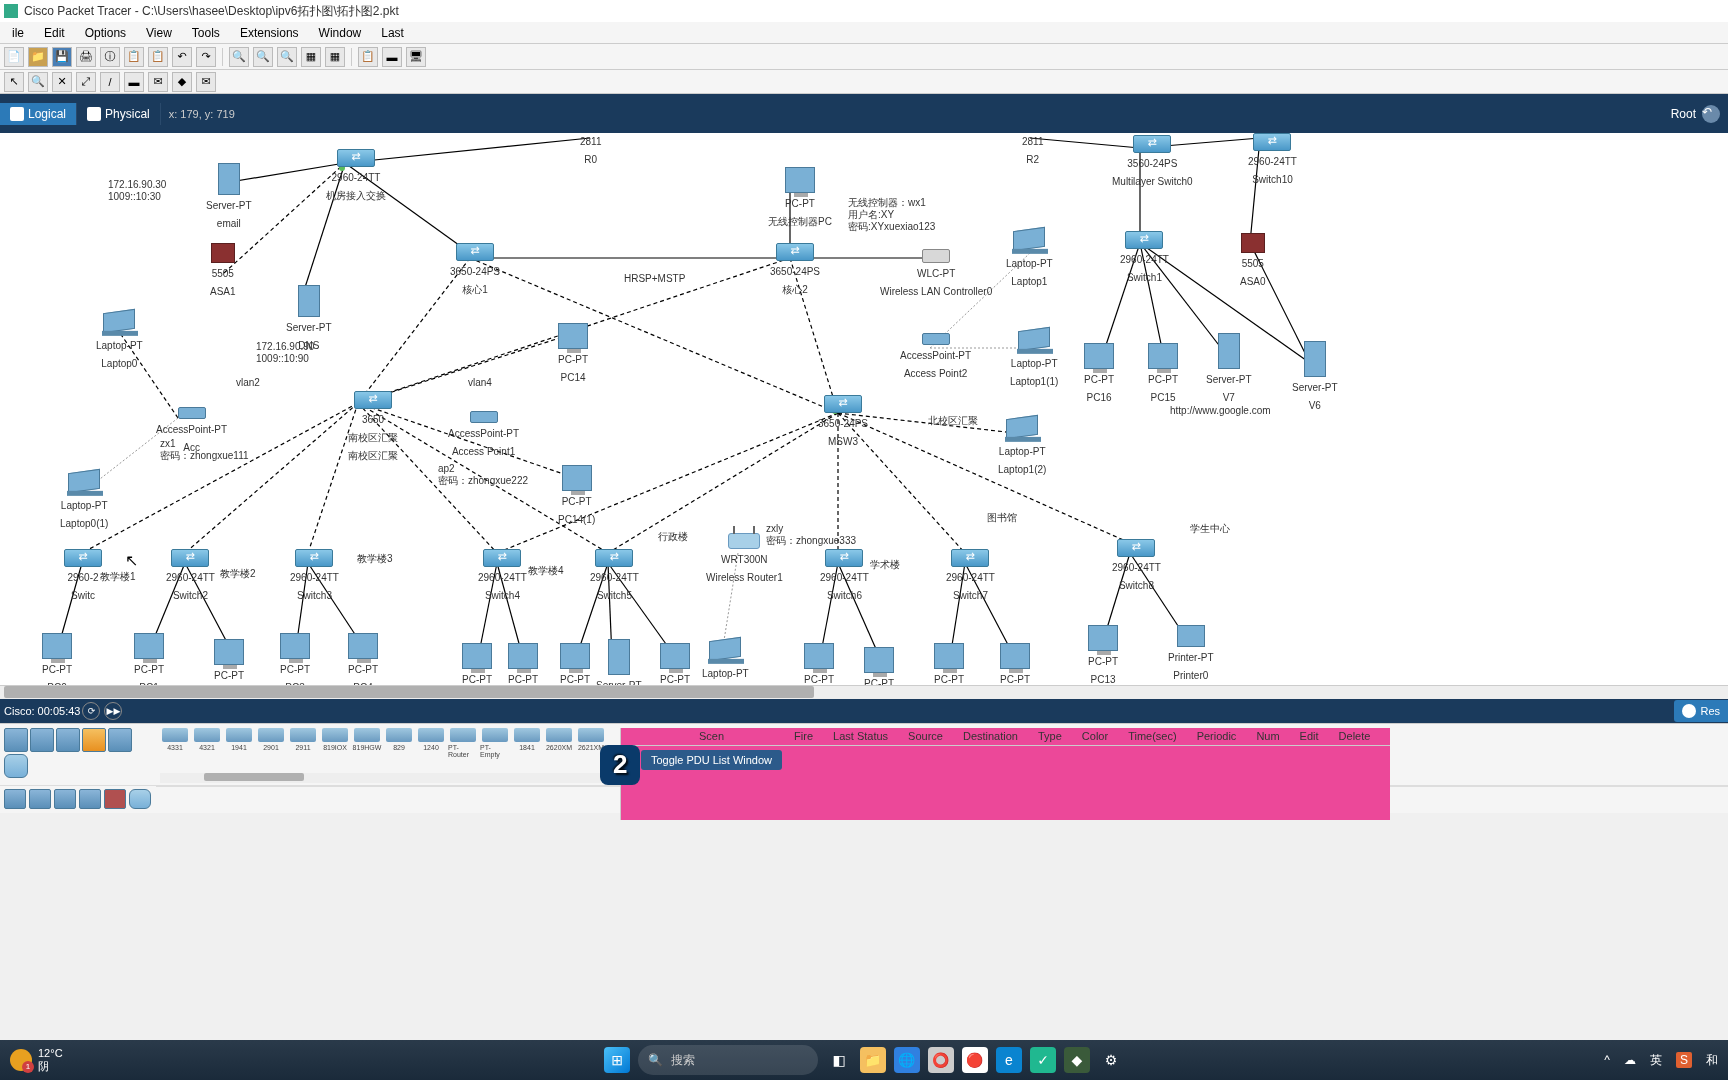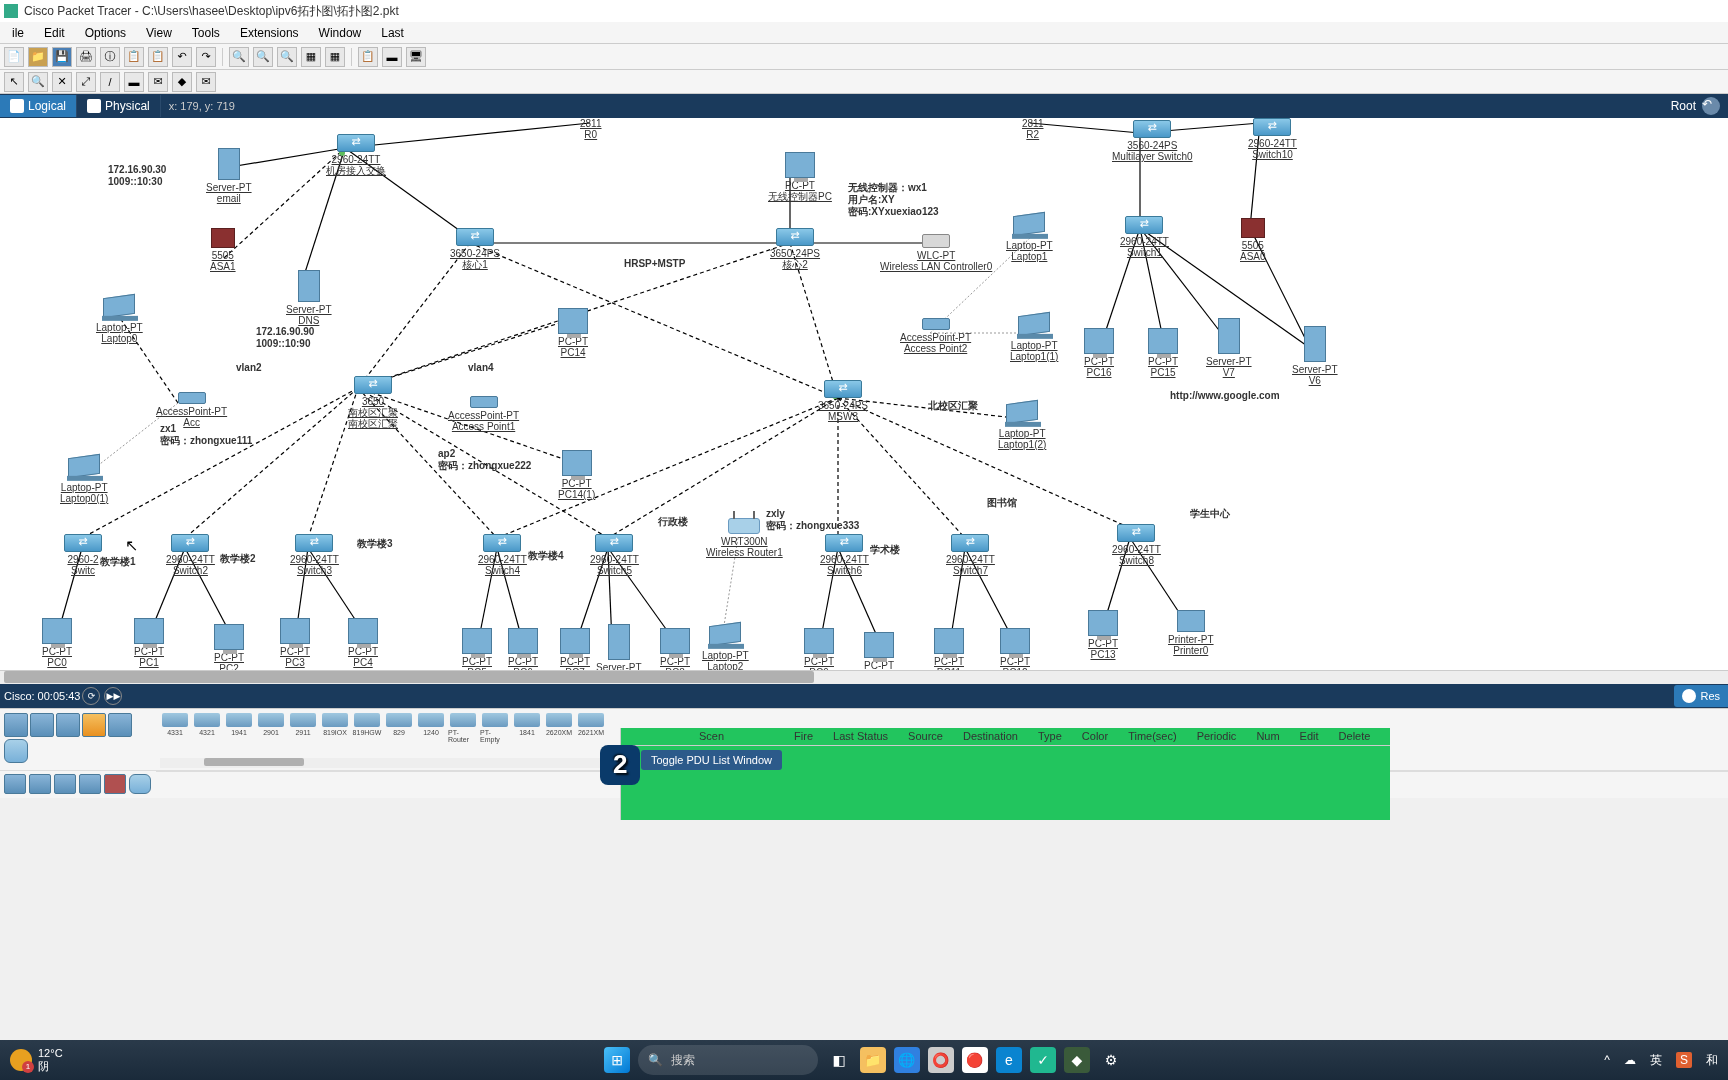--- a/index.html
+++ b/index.html
@@ -17,21 +17,21 @@
 .main-toolbar { height: 26px; background: #f5f5f5; display: flex; align-items: center; padding: 2px 4px; gap: 4px; border-bottom: 1px solid #ccc; }
 .tb-btn { width: 20px; height: 20px; background: #e8e8e8; border: 1px solid #bbb; display: inline-flex; align-items: center; justify-content: center; font-size: 11px; cursor: pointer; }
 .tb-btn.folder { background: #c9a050; }
 .tb-btn.save { background: #4a7fb5; }
 .tb-sep { width: 1px; height: 18px; background: #ccc; margin: 0 2px; }
 
 
 .sec-toolbar { height: 24px; background: #f5f5f5; display: flex; align-items: center; padding: 2px 4px; gap: 4px; border-bottom: 1px solid #ccc; }
 
 
-.view-bar { height: 24px; background: #1a3a5c; display: flex; align-items: center; color: #fff; font-size: 12px; }
+.view-bar { height: 39px; background: #1a3a5c; display: flex; align-items: center; color: #fff; font-size: 12px; }
 .view-tab { height: 22px; padding: 2px 10px; display: flex; align-items: center; cursor: pointer; border-right: 1px solid #2a4a6c; }
 .view-tab.active { background: #2c7ab8; }
 .view-tab .tab-icon { width: 14px; height: 14px; background: #fff; margin-right: 4px; border-radius: 2px; }
 .coords { margin-left: 8px; font-size: 11px; color: #ccc; }
 .root-btn { margin-left: auto; padding: 2px 8px; display: flex; align-items: center; cursor: pointer; }
 .root-btn .back-icon { width: 18px; height: 18px; background: #6a8aaa; border-radius: 50%; margin-left: 6px; }
 
 
 .canvas { position: relative; height: 566px; background: #fff; overflow: hidden; }
 .canvas-scroll { position: absolute; bottom: 0; left: 0; right: 0; height: 14px; background: #eee; border-top: 1px solid #ccc; }
@@ -53,47 +53,47 @@
 .dev-item { width: 30px; height: 36px; display: flex; flex-direction: column; align-items: center; cursor: pointer; font-size: 7px; color: #444; }
 .dev-item .dev-ico { width: 26px; height: 14px; background: linear-gradient(#a0c8e0,#6a9ac0); border-radius: 2px; margin-bottom: 2px; }
 .device-list-scroll { position: absolute; bottom: 2px; left: 4px; width: 450px; height: 10px; background: #eee; }
 .device-list-scroll-thumb { width: 100px; height: 8px; background: #b0b0b0; margin-left: 44px; border-radius: 2px; }
 
 .device-sub-panel { height: 28px; display: flex; background: #f5f5f5; border-top: 1px solid #ddd; }
 .device-sub-cats { width: 156px; display: flex; gap: 3px; padding: 3px 4px; }
 .device-sub-label { flex: 1; display: flex; align-items: center; justify-content: center; font-size: 11px; color: #333; border-top: 1px solid #ddd; }
 
 
-.pdu-panel { position: absolute; left: 620px; top: 728px; width: 770px; height: 92px; background: #22c55e; border-left: 1px solid #ccc; font-size: 11px; }
+.pdu-panel { position: absolute; left: 620px; top: 728px; width: 770px; height: 92px; background: #ec4899; border-left: 1px solid #ccc; font-size: 11px; }
 .pdu-header { display: flex; height: 18px; border-bottom: 1px solid #ccc; }
 .pdu-header span { padding: 2px 10px; color: #333; cursor: pointer; }
 .scenario-row { display: flex; align-items: center; height: 26px; padding-left: 50px; gap: 4px; }
 .scen-btn { padding: 3px 10px; background: #e8e8e8; border: 1px solid #aaa; cursor: pointer; font-size: 11px; }
 .toggle-pdu { padding: 4px 10px; background: #2c5a8a; color: #fff; border-radius: 3px; cursor: pointer; font-size: 11px; margin-top: 4px; display: inline-block; margin-left: 20px; }
 
 
 .net-dev { position: absolute; font-size: 10px; color: #333; text-align: center; }
-.net-dev .lbl { display: block; line-height: 11px; white-space: nowrap; text-decoration: underline; }
+.net-dev .lbl { display: block; line-height: 18px; white-space: nowrap; }
 .ico-pc { width: 30px; height: 26px; background: #7ab0d5; border: 1px solid #4a7a9a; position: relative; margin: 0 auto 2px; }
 .ico-pc::after { content: ''; position: absolute; bottom: -5px; left: 8px; width: 14px; height: 4px; background: #aaa; }
 .ico-laptop { width: 32px; height: 20px; background: #7ab0d5; border: 1px solid #4a7a9a; position: relative; margin: 0 auto 6px; transform: skewY(-8deg); }
 .ico-laptop::after { content: ''; position: absolute; bottom: -6px; left: -2px; width: 36px; height: 5px; background: #5a8aaa; transform: skewY(8deg); }
 .ico-server { width: 22px; height: 32px; background: #7ab0d5; border: 1px solid #4a7a9a; margin: 0 auto 2px; }
 .ico-server.tall { height: 36px; }
 .ico-switch { width: 38px; height: 18px; background: linear-gradient(#8ac8e8,#4a98c8); border: 1px solid #3a7a9a; border-radius: 2px; margin: 0 auto 2px; position: relative; }
 .ico-switch::before { content: '⇄'; position: absolute; top: 0; left: 50%; transform: translateX(-50%); font-size: 11px; color: #fff; }
 .ico-ap { width: 28px; height: 12px; background: #7ab0d5; border: 1px solid #4a7a9a; margin: 0 auto 2px; border-radius: 2px; }
 .ico-wlc { width: 28px; height: 14px; background: #d8d8d8; border: 1px solid #888; margin: 0 auto 2px; border-radius: 2px; }
 .ico-asa { width: 24px; height: 20px; background: #8a3030; border: 1px solid #5a2020; margin: 0 auto 2px; }
 .ico-printer { width: 28px; height: 22px; background: #7ab0d5; border: 1px solid #4a7a9a; margin: 0 auto 2px; }
 .ico-wrouter { width: 32px; height: 16px; background: #a8d0e8; border: 1px solid #6a9ac0; border-radius: 3px; margin: 0 auto 2px; position: relative; }
 .ico-wrouter::before { content: ''; position: absolute; top: -8px; left: 4px; width: 2px; height: 8px; background: #666; }
 .ico-wrouter::after { content: ''; position: absolute; top: -8px; right: 4px; width: 2px; height: 8px; background: #666; }
 
-.note { position: absolute; font-size: 10px; color: #333; line-height: 12px; white-space: nowrap; font-weight: bold; }
+.note { position: absolute; font-size: 10px; color: #333; line-height: 12px; white-space: nowrap; }
 
 
 .links { position: absolute; top: 0; left: 0; width: 100%; height: 100%; pointer-events: none; }
 .link-dot { fill: #5dbd5d; }
 
 
 .subtitle-overlay { position: absolute; font-size: 48px; font-weight: bold; color: #fff; text-shadow: 2px 2px 2px rgba(0,0,0,.8), -1px -1px 2px rgba(0,0,0,.8); pointer-events: none; }
 .subtitle-overlay .badge { display: inline-block; width: 40px; height: 40px; background: #0a3a6a; border-radius: 8px; vertical-align: middle; margin-right: 10px; position: relative; }
 .subtitle-overlay .badge::after { content: '2'; color: #fff; font-size: 26px; position: absolute; top: 4px; left: 13px; }
 

